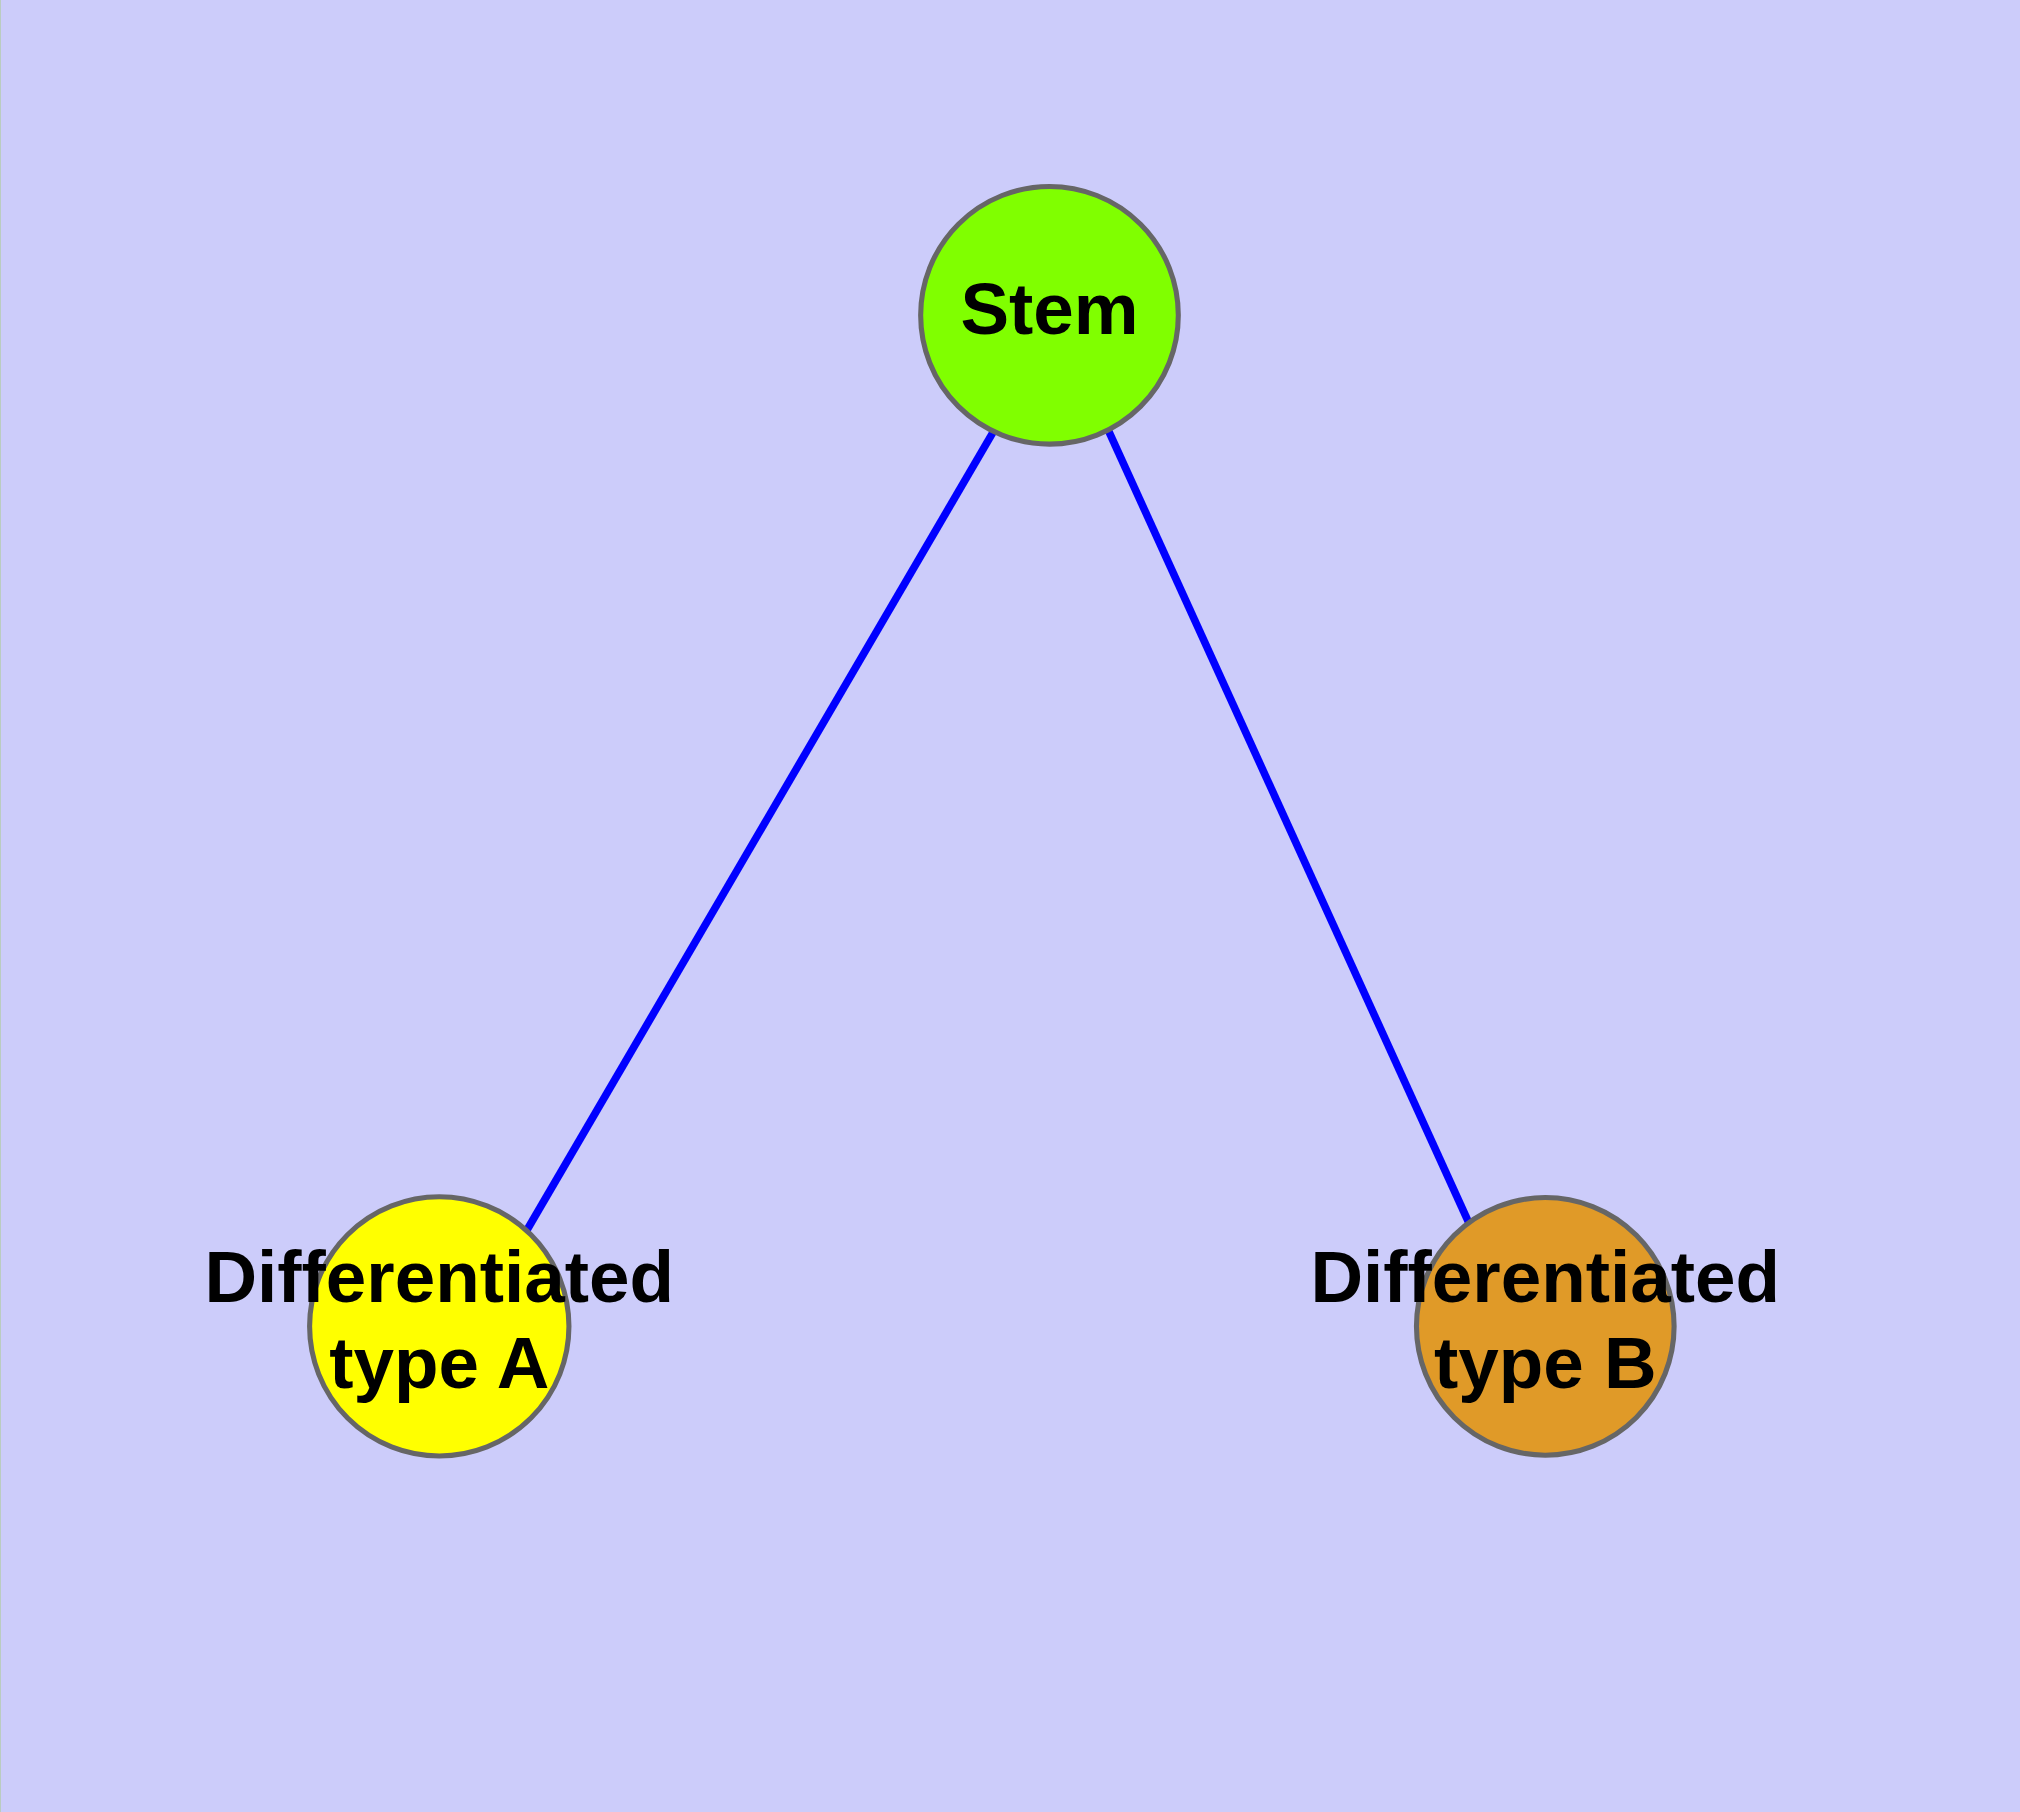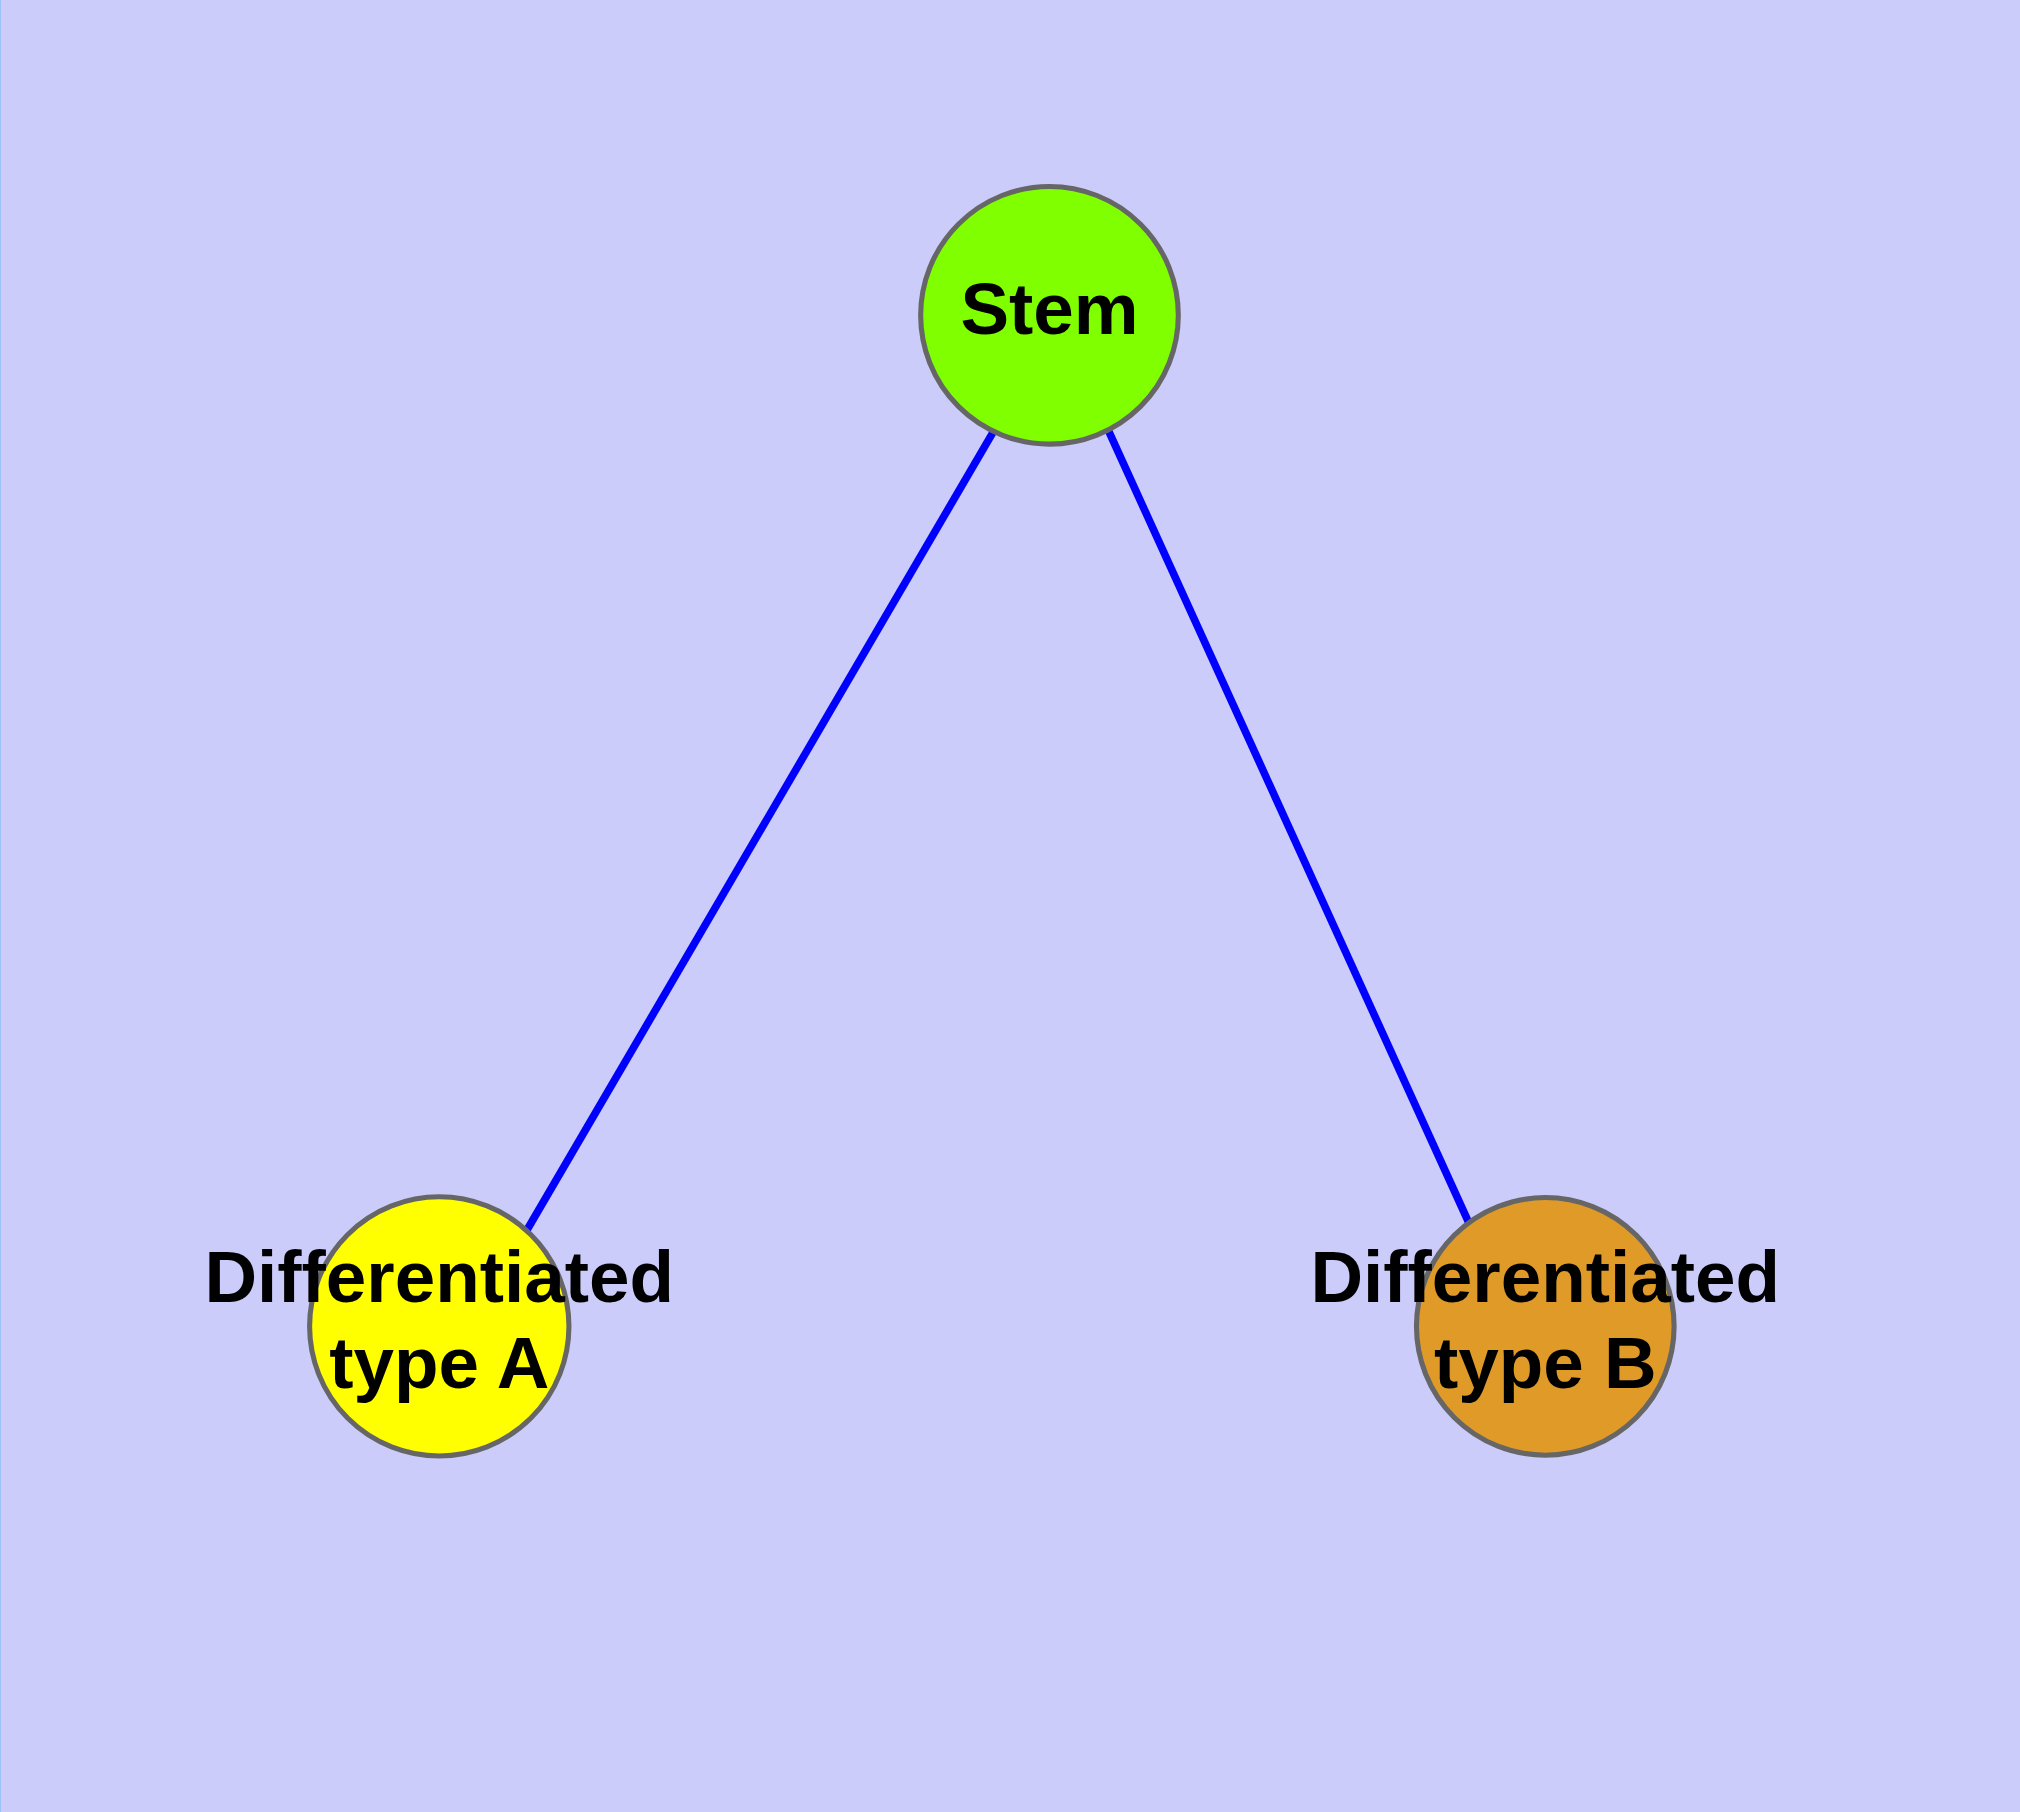--- a/index.html
+++ b/index.html
@@ -32,21 +32,21 @@
     dominant-baseline: middle;
     paint-order: normal;
   }
   .edge-line {
     stroke-linecap: butt;
   }
 </style>
 </head>
 <body>
 
-<div id="canvas-root" style="width: 2021px; height: 1812px; background: #0ea5e9;">
+<div id="canvas-root" style="width: 2021px; height: 1812px; background: #84cc16;">
   <svg id="graph-svg" viewBox="0 0 2384 2138" xmlns="http://www.w3.org/2000/svg" style="width: 2021px; height: 1812px;">
     <rect id="bg-rect" x="0" y="0" width="2384" height="2138" fill="#ccccfa"></rect>
     <g id="edges-layer">
         <line x1="1172" y1="509" x2="617" y2="1459" stroke="#0000ff" stroke-width="9" class="edge-line"></line>
         <line x1="1308" y1="509" x2="1737" y2="1452" stroke="#0000ff" stroke-width="9" class="edge-line"></line>
       </g>
     <g id="nodes-layer">
         <circle cx="1238" cy="372" r="152" fill="#80ff00" stroke="#666666" stroke-width="6"></circle>
         <circle cx="518" cy="1565" r="153" fill="#ffff00" stroke="#666666" stroke-width="6"></circle>
         <circle cx="1823" cy="1565" r="152" fill="#e09a28" stroke="#666666" stroke-width="6"></circle>

